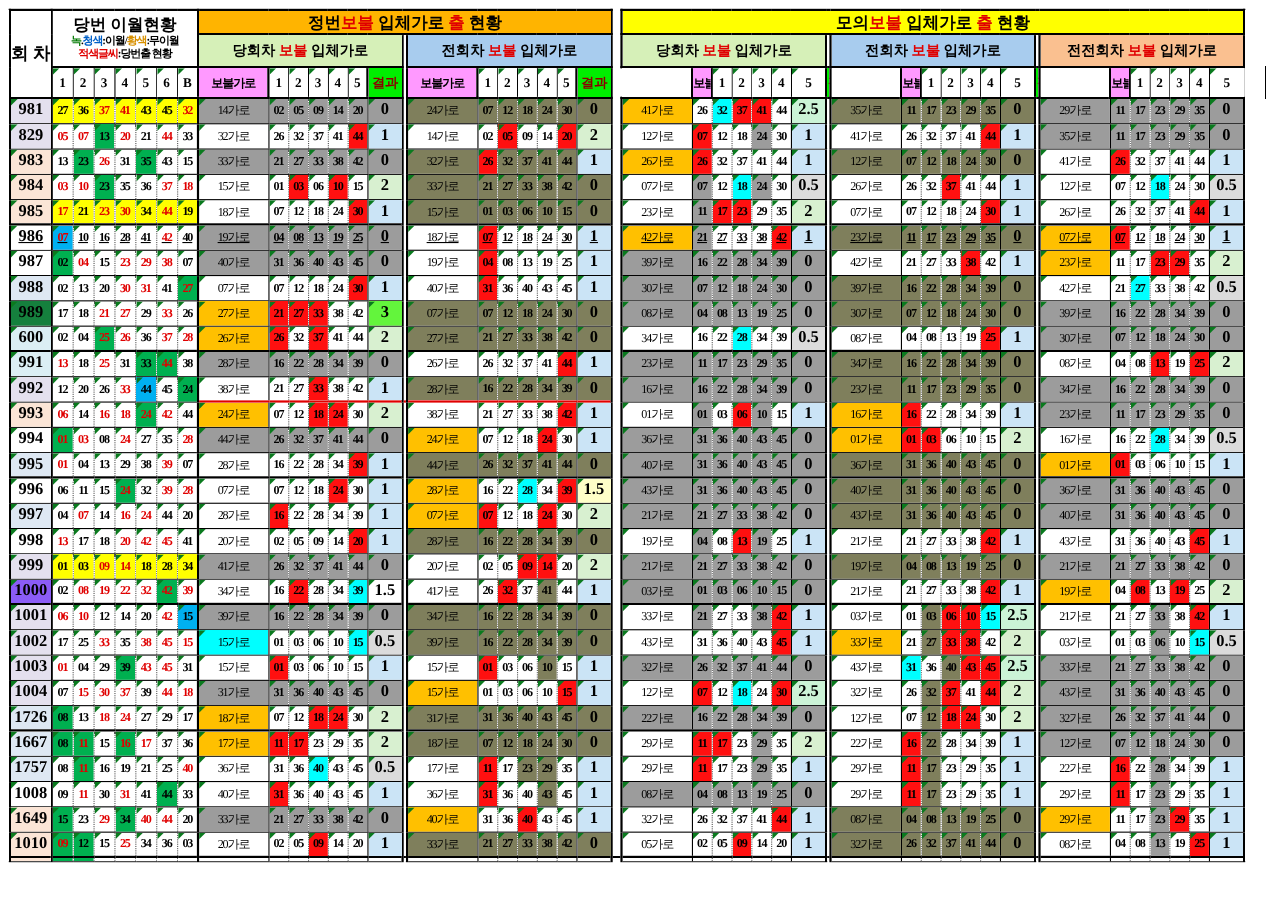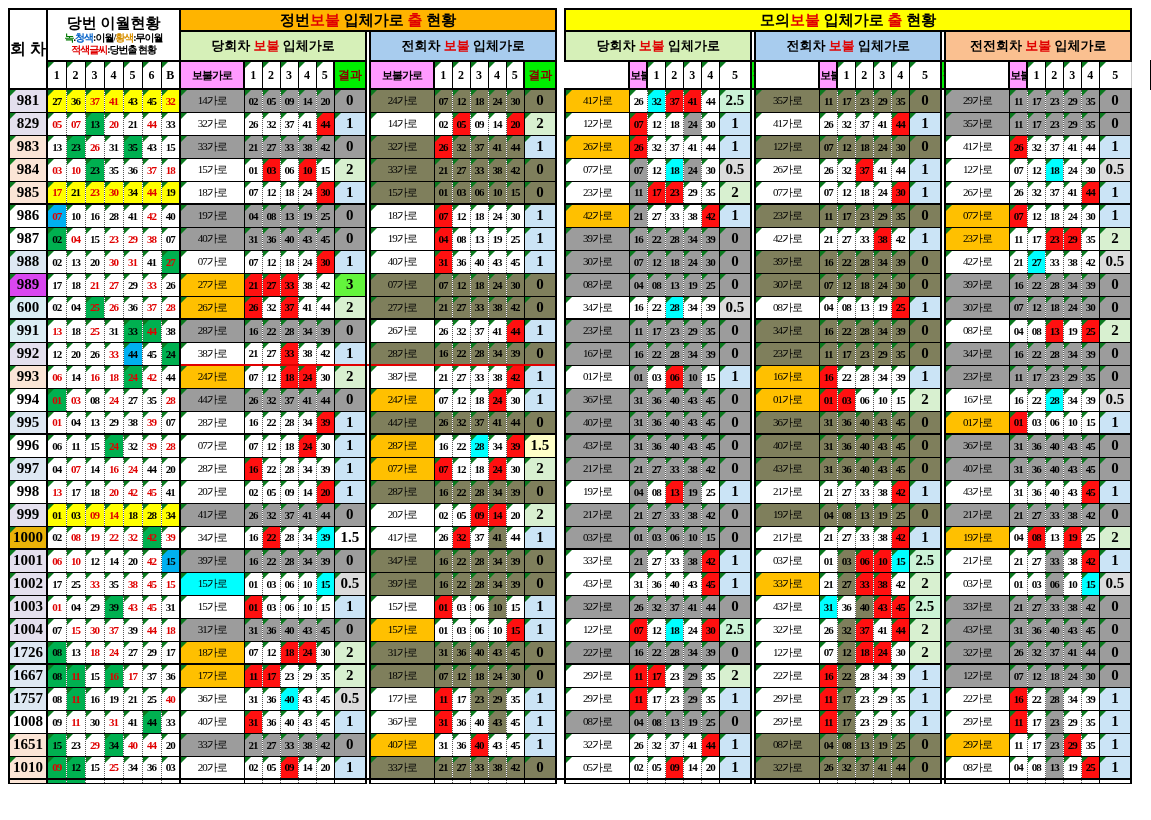--- a/index.html
+++ b/index.html
@@ -400,21 +400,21 @@
           <td class="res tri" style="background: rgb(203, 228, 246);">1</td>
           <td class="sp"></td>
           <td class="lab tri">26가로</td>
           <td class="num first tri">26</td>
           <td class="num tri">32</td>
           <td class="num tri">37</td>
           <td class="num tri">41</td>
           <td class="num tri" style="background: rgb(255, 16, 16);">44</td>
           <td class="res tri" style="background: rgb(203, 228, 246);">1</td>
         </tr>
-        <tr style="height: 23px;">
+        <tr style="height: 23px; text-decoration: underline;">
           <td class="rnd tri gtop" style="background: rgb(255, 255, 255);">986</td>
           <td class="dnb first tri gtop" style="background: rgb(0, 176, 240); color: rgb(224, 0, 0);">07</td>
           <td class="dnb tri gtop">10</td>
           <td class="dnb tri gtop">16</td>
           <td class="dnb tri gtop">28</td>
           <td class="dnb tri gtop">41</td>
           <td class="dnb tri gtop" style="color: rgb(224, 0, 0);">42</td>
           <td class="dnb tri dnbEnd gtop">40</td>
           <td class="lab tri gtop" style="background: rgb(156, 156, 156);">19가로</td>
           <td class="num first tri gtop" style="background: rgb(156, 156, 156);">04</td>
@@ -548,21 +548,21 @@
           <td class="sp"></td>
           <td class="lab tri">42가로</td>
           <td class="num first tri">21</td>
           <td class="num tri" style="background: rgb(0, 255, 255);">27</td>
           <td class="num tri">33</td>
           <td class="num tri">38</td>
           <td class="num tri">42</td>
           <td class="res tri" style="background: rgb(219, 219, 219);">0.5</td>
         </tr>
         <tr style="height: 23px;">
-          <td class="rnd tri" style="background: #d946ef;">989</td>
+          <td class="rnd tri" style="background: #15803d;">989</td>
           <td class="dnb first tri">17</td>
           <td class="dnb tri">18</td>
           <td class="dnb tri" style="color: rgb(224, 0, 0);">21</td>
           <td class="dnb tri" style="color: rgb(224, 0, 0);">27</td>
           <td class="dnb tri">29</td>
           <td class="dnb tri" style="color: rgb(224, 0, 0);">33</td>
           <td class="dnb tri dnbEnd">26</td>
           <td class="lab tri" style="background: rgb(255, 192, 0);">27가로</td>
           <td class="num first tri" style="background: rgb(255, 16, 16);">21</td>
           <td class="num tri" style="background: rgb(255, 16, 16);">27</td>
@@ -1087,21 +1087,21 @@
           <td class="sp"></td>
           <td class="lab tri" style="background: rgb(156, 156, 156);">21가로</td>
           <td class="num first tri" style="background: rgb(156, 156, 156);">21</td>
           <td class="num tri" style="background: rgb(156, 156, 156);">27</td>
           <td class="num tri" style="background: rgb(156, 156, 156);">33</td>
           <td class="num tri" style="background: rgb(156, 156, 156);">38</td>
           <td class="num tri" style="background: rgb(156, 156, 156);">42</td>
           <td class="res tri" style="background: rgb(156, 156, 156);">0</td>
         </tr>
         <tr style="height: 23px;">
-          <td class="rnd tri" style="background: #eab308;">1000</td>
+          <td class="rnd tri" style="background: #8b5cf6;">1000</td>
           <td class="dnb first tri">02</td>
           <td class="dnb tri" style="color: rgb(224, 0, 0);">08</td>
           <td class="dnb tri" style="color: rgb(224, 0, 0);">19</td>
           <td class="dnb tri" style="color: rgb(224, 0, 0);">22</td>
           <td class="dnb tri" style="color: rgb(224, 0, 0);">32</td>
           <td class="dnb tri" style="background: rgb(0, 176, 80); color: rgb(224, 0, 0);">42</td>
           <td class="dnb tri dnbEnd" style="color: rgb(224, 0, 0);">39</td>
           <td class="lab tri">34가로</td>
           <td class="num first tri">16</td>
           <td class="num tri" style="background: rgb(255, 16, 16);">22</td>
@@ -1528,21 +1528,21 @@
           <td class="sp"></td>
           <td class="lab tri">29가로</td>
           <td class="num first tri" style="background: rgb(255, 16, 16);">11</td>
           <td class="num tri">17</td>
           <td class="num tri" style="background: rgb(156, 156, 156);">23</td>
           <td class="num tri">29</td>
           <td class="num tri">35</td>
           <td class="res tri" style="background: rgb(203, 228, 246);">1</td>
         </tr>
         <tr style="height: 23px;">
-          <td class="rnd tri" style="background: rgb(251, 229, 214);">1651</td>
+          <td class="rnd tri" style="background: rgb(251, 229, 214);">1649</td>
           <td class="dnb first tri" style="background: rgb(0, 176, 80);">15</td>
           <td class="dnb tri">23</td>
           <td class="dnb tri" style="color: rgb(224, 0, 0);">29</td>
           <td class="dnb tri" style="background: rgb(0, 176, 80);">34</td>
           <td class="dnb tri" style="color: rgb(224, 0, 0);">40</td>
           <td class="dnb tri" style="color: rgb(224, 0, 0);">44</td>
           <td class="dnb tri dnbEnd">20</td>
           <td class="lab tri" style="background: rgb(156, 156, 156);">33가로</td>
           <td class="num first tri" style="background: rgb(156, 156, 156);">21</td>
           <td class="num tri" style="background: rgb(156, 156, 156);">27</td>

